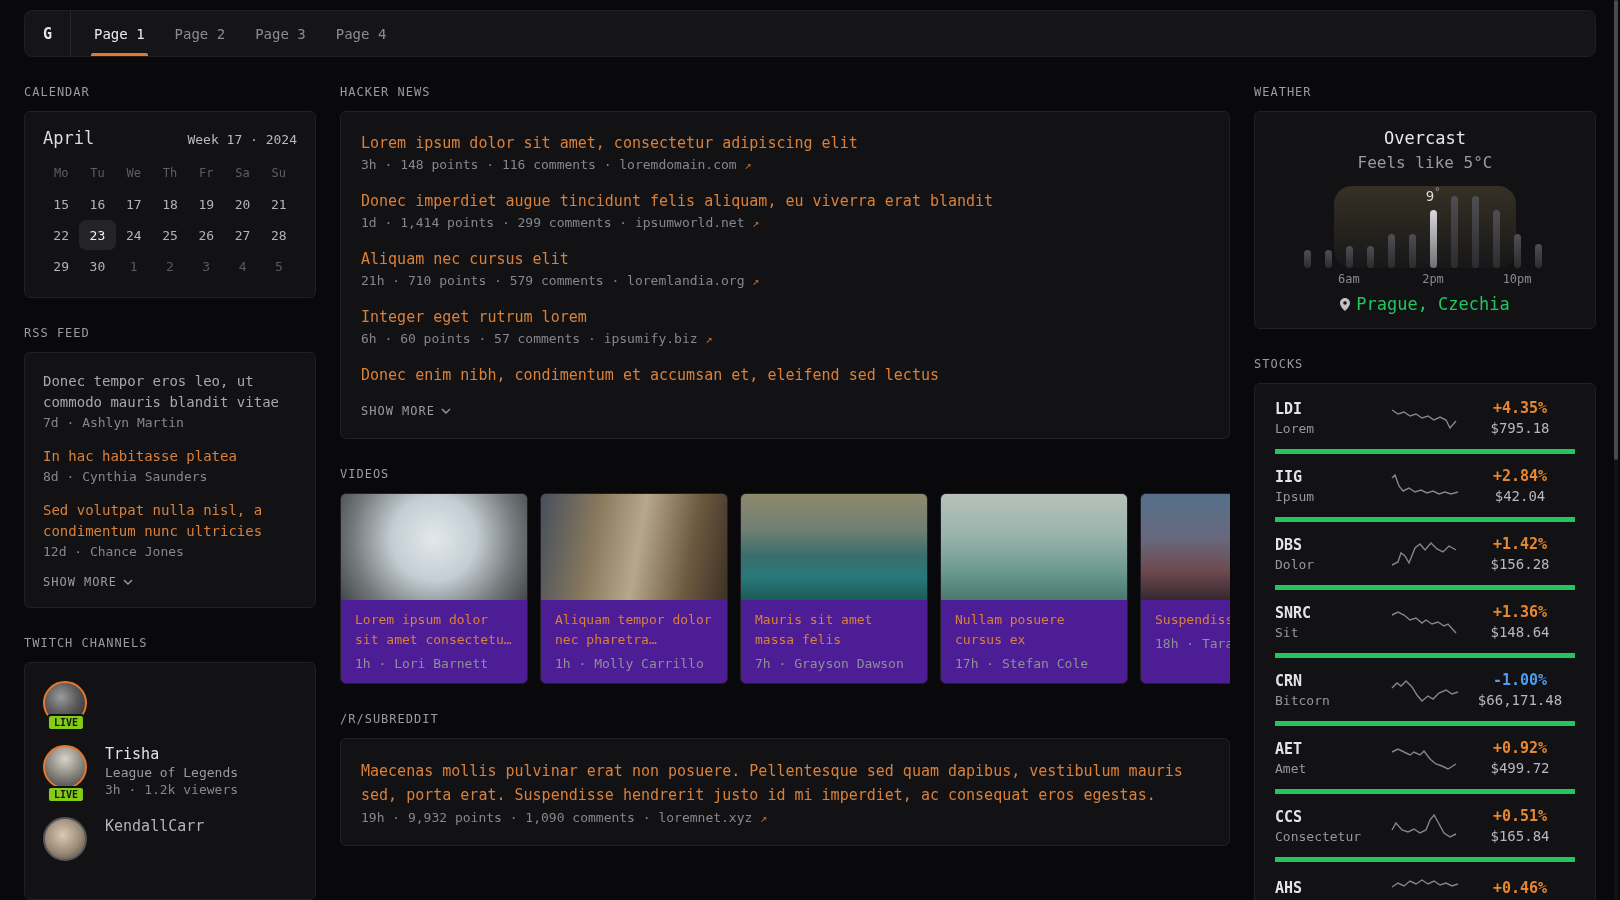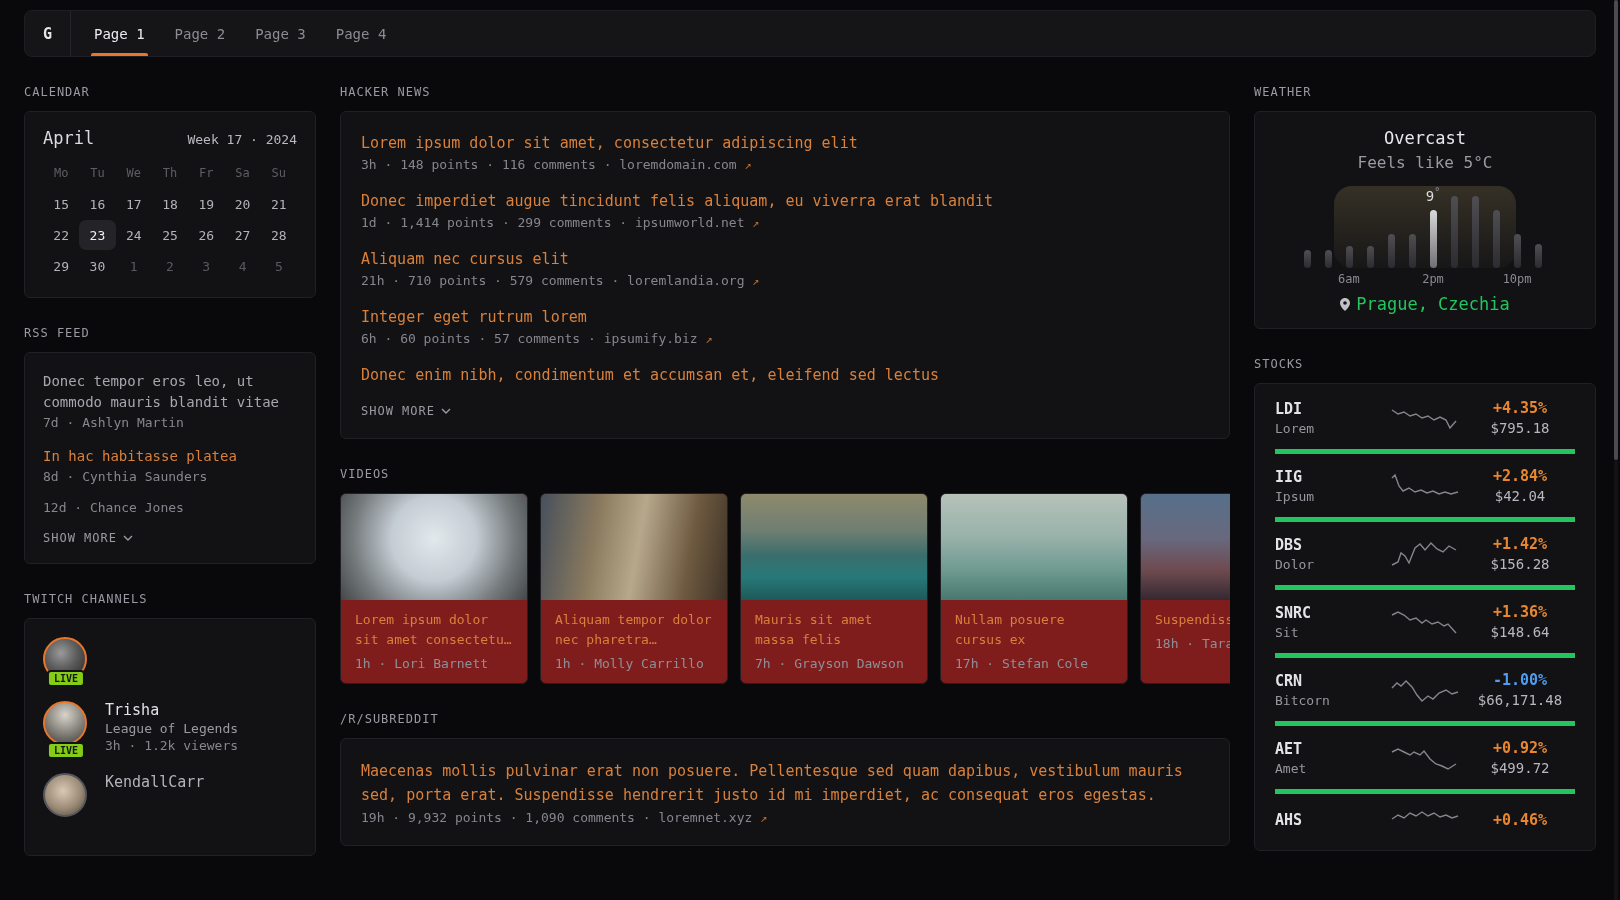--- a/index.html
+++ b/index.html
@@ -53,21 +53,21 @@
   .chev { width:10px; height:6px; }
 
   .hn { padding:20px; }
   .hn-item { margin-bottom:18px; }
   .hn-title { font-size:15px; line-height:22px; color:#d9803a; cursor:pointer; }
   .hn-meta { margin-top:3px; font-size:13px; color:#86868d; }
   .arrow { color:#c06c2b; font-size:12px; }
 
   
   .vid-row { display:flex; gap:12px; width:890px; overflow:hidden; }
-  .vid-card { flex:0 0 188px; background:#7f1d1d; border:1px solid #202025;
+  .vid-card { flex:0 0 188px; background:#4c1d95; border:1px solid #202025;
     border-radius:6px; overflow:hidden; cursor:pointer; }
   .vid-thumb { width:100%; height:106px; }
   .t1 { background:radial-gradient(circle at 50% 42%, #e2e9ed 0%, #c4cdd3 38%, #767b7e 72%, #43474a 100%); }
   .t2 { background:linear-gradient(100deg,#47505c 0%,#8a7a5e 30%,#b7a88c 52%,#6e5a40 78%,#3e3226 100%); }
   .t3 { background:linear-gradient(180deg,#8e8a6c 0%,#6e7e72 35%,#3a6e6c 58%,#28787a 78%,#1d5a58 100%); }
   .t4 { background:linear-gradient(180deg,#b6c2ba 0%,#98b2aa 40%,#6e9a90 72%,#49786e 100%); }
   .t5 { background:linear-gradient(180deg,#56708a 0%,#68687e 42%,#6e4a50 72%,#362830 100%); }
   .vid-body { padding:10px 14px 12px 14px; }
   .vid-title { font-size:13px; line-height:20px; color:#d9803a; margin-bottom:6px;
     white-space:normal; }
@@ -197,20 +197,21 @@
       <div class="card feed">
         <div class="feed-item">
           <div class="feed-title read">Donec tempor eros leo, ut commodo mauris blandit vitae</div>
           <div class="feed-meta">7d · Ashlyn Martin</div>
         </div>
         <div class="feed-item">
           <div class="feed-title">In hac habitasse platea</div>
           <div class="feed-meta">8d · Cynthia Saunders</div>
         </div>
         <div class="feed-item">
+          <div class="feed-title">Sed volutpat nulla nisl, a condimentum nunc ultricies</div>
           <div class="feed-meta">12d · Chance Jones</div>
         </div>
         <div class="showmore">
           <span>SHOW MORE</span>
           <svg class="chev" viewBox="0 0 10 6">
               <path d="M1 1 L5 5 L9 1" fill="none" stroke="#9a9aa2" stroke-width="1.4"></path>
             </svg>
         </div>
       </div>
 
@@ -445,20 +446,35 @@
                 <polyline fill="none" stroke="#85858c" stroke-width="1.4" points="2,8 8,5 14,8 20,11 24,8 30,11 34,7 40,15 46,20 52,22 58,25 66,20"></polyline>
               </svg>
             </div>
           <div class="stk-right">
               <div class="stk-chg up">+0.92%</div>
               <div class="stk-price">$499.72</div>
             </div>
         </div>
         <div class="stk-row">
           <div class="stk-left">
+              <div class="stk-tkr">CCS</div>
+              <div class="stk-name">Consectetur</div>
+            </div>
+          <div class="stk-spark">
+              <svg width="70" height="28" viewBox="0 0 70 28">
+                <polyline fill="none" stroke="#85858c" stroke-width="1.4" points="2,18 6,11 12,18 18,20 24,17 30,21 36,18 40,8 44,3 48,10 54,21 60,25 66,22"></polyline>
+              </svg>
+            </div>
+          <div class="stk-right">
+              <div class="stk-chg up">+0.51%</div>
+              <div class="stk-price">$165.84</div>
+            </div>
+        </div>
+        <div class="stk-row">
+          <div class="stk-left">
               <div class="stk-tkr">AHS</div>
               <div class="stk-name"></div>
             </div>
           <div class="stk-spark">
               <svg width="70" height="28" viewBox="0 0 70 28">
                 <polyline fill="none" stroke="#85858c" stroke-width="1.4" points="2,12 8,8 14,11 20,6 26,9 32,5 38,9 44,6 50,10 56,8 62,11 68,9"></polyline>
               </svg>
             </div>
           <div class="stk-right">
               <div class="stk-chg up">+0.46%</div>

